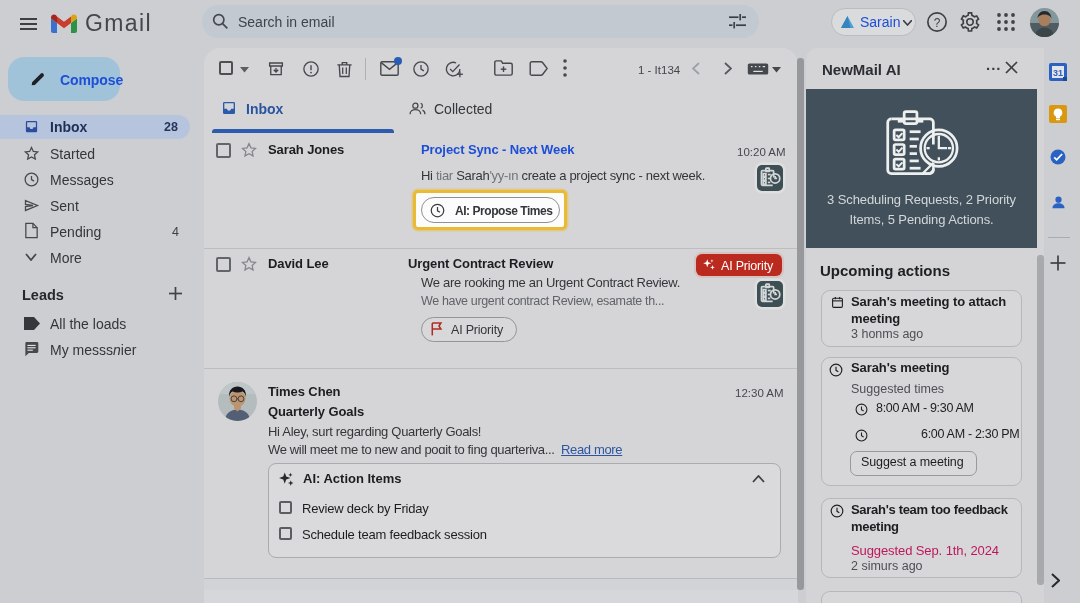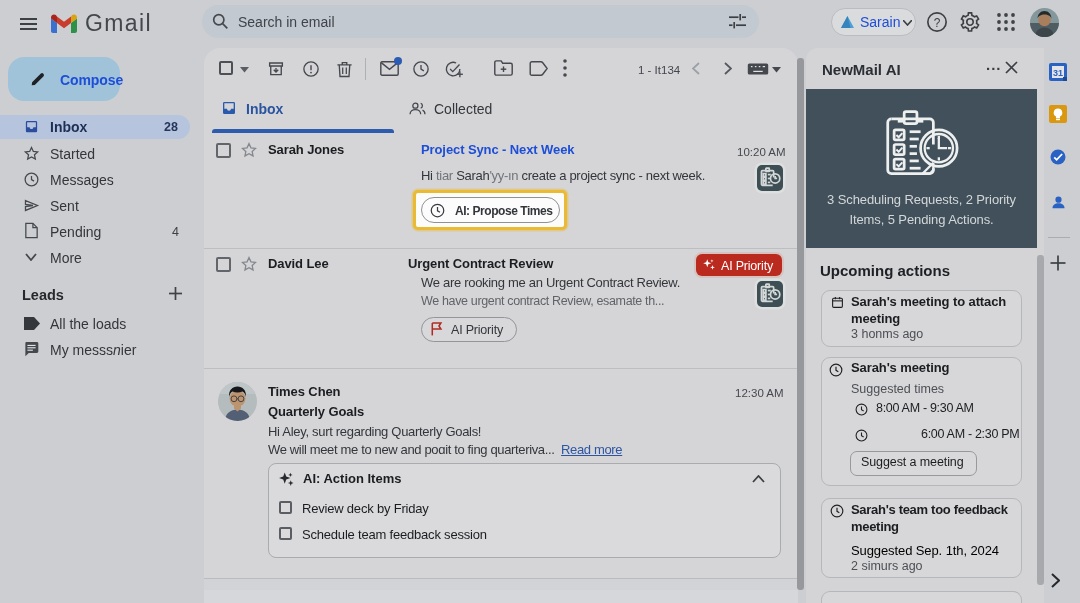--- a/index.html
+++ b/index.html
@@ -459,21 +459,21 @@
 <div class="abs" style="left:876px;top:427px;font-size:12.5px;letter-spacing:-0.3px;color:#1b1d20;margin-left:45px;">6:00 AM - 2:30 PM</div>
 <div class="abs" style="left:850px;top:451px;width:127px;height:25px;border:1px solid #97999d;border-radius:7px;background:#d9d9db;"></div>
 <div class="abs" style="left:861px;top:455px;font-size:12.5px;letter-spacing:-0.1px;color:#1b1d20;">Suggest a meeting</div>
 
 <div class="abs" style="left:821px;top:498px;width:201px;height:80px;background:#d7d7d9;border:1px solid #b6b7bb;border-radius:9px;"></div>
 <svg class="abs" style="left:830px;top:504px;" width="14" height="14" viewBox="0 0 24 24">
     <circle cx="12" cy="12" r="10" fill="none" stroke="#202124" stroke-width="2"></circle>
     <path d="M12 6.5v6l4 2.3" fill="none" stroke="#202124" stroke-width="2"></path>
   </svg>
 <div class="abs bold" style="left:851px;top:501px;font-size:13px;letter-spacing:-0.3px;color:#1b1d20;line-height:17px;">Sarah's team too feedback<br>meeting</div>
-<div class="abs" style="left:851px;top:543px;font-size:13px;letter-spacing:-0.1px;color:#000000;">Suggested Sep. 1th, 2024</div>
+<div class="abs" style="left:851px;top:543px;font-size:13px;letter-spacing:-0.1px;color:#be185d;">Suggested Sep. 1th, 2024</div>
 <div class="abs" style="left:851px;top:559px;font-size:12.5px;color:#4c4f54;">2 simurs ago</div>
 
 <div class="abs" style="left:821px;top:591px;width:201px;height:12px;background:#d7d7d9;border:1px solid #b6b7bb;border-bottom:none;border-radius:9px 9px 0 0;"></div>
 
 <div class="abs" style="left:1037px;top:255px;width:7px;height:330px;background:#a7a9ad;border-radius:3px;"></div>
 
 <svg class="abs" style="left:1049px;top:63px;" width="18" height="18" viewBox="0 0 18 18">
   <rect width="18" height="18" rx="2" fill="#2a62c4"></rect>
   <rect x="3" y="3" width="12" height="12" fill="#e4e4e6"></rect>
   <text x="9" y="12.5" text-anchor="middle" font-size="9" font-weight="bold" fill="#2a62c4" font-family="Liberation Sans">31</text>

